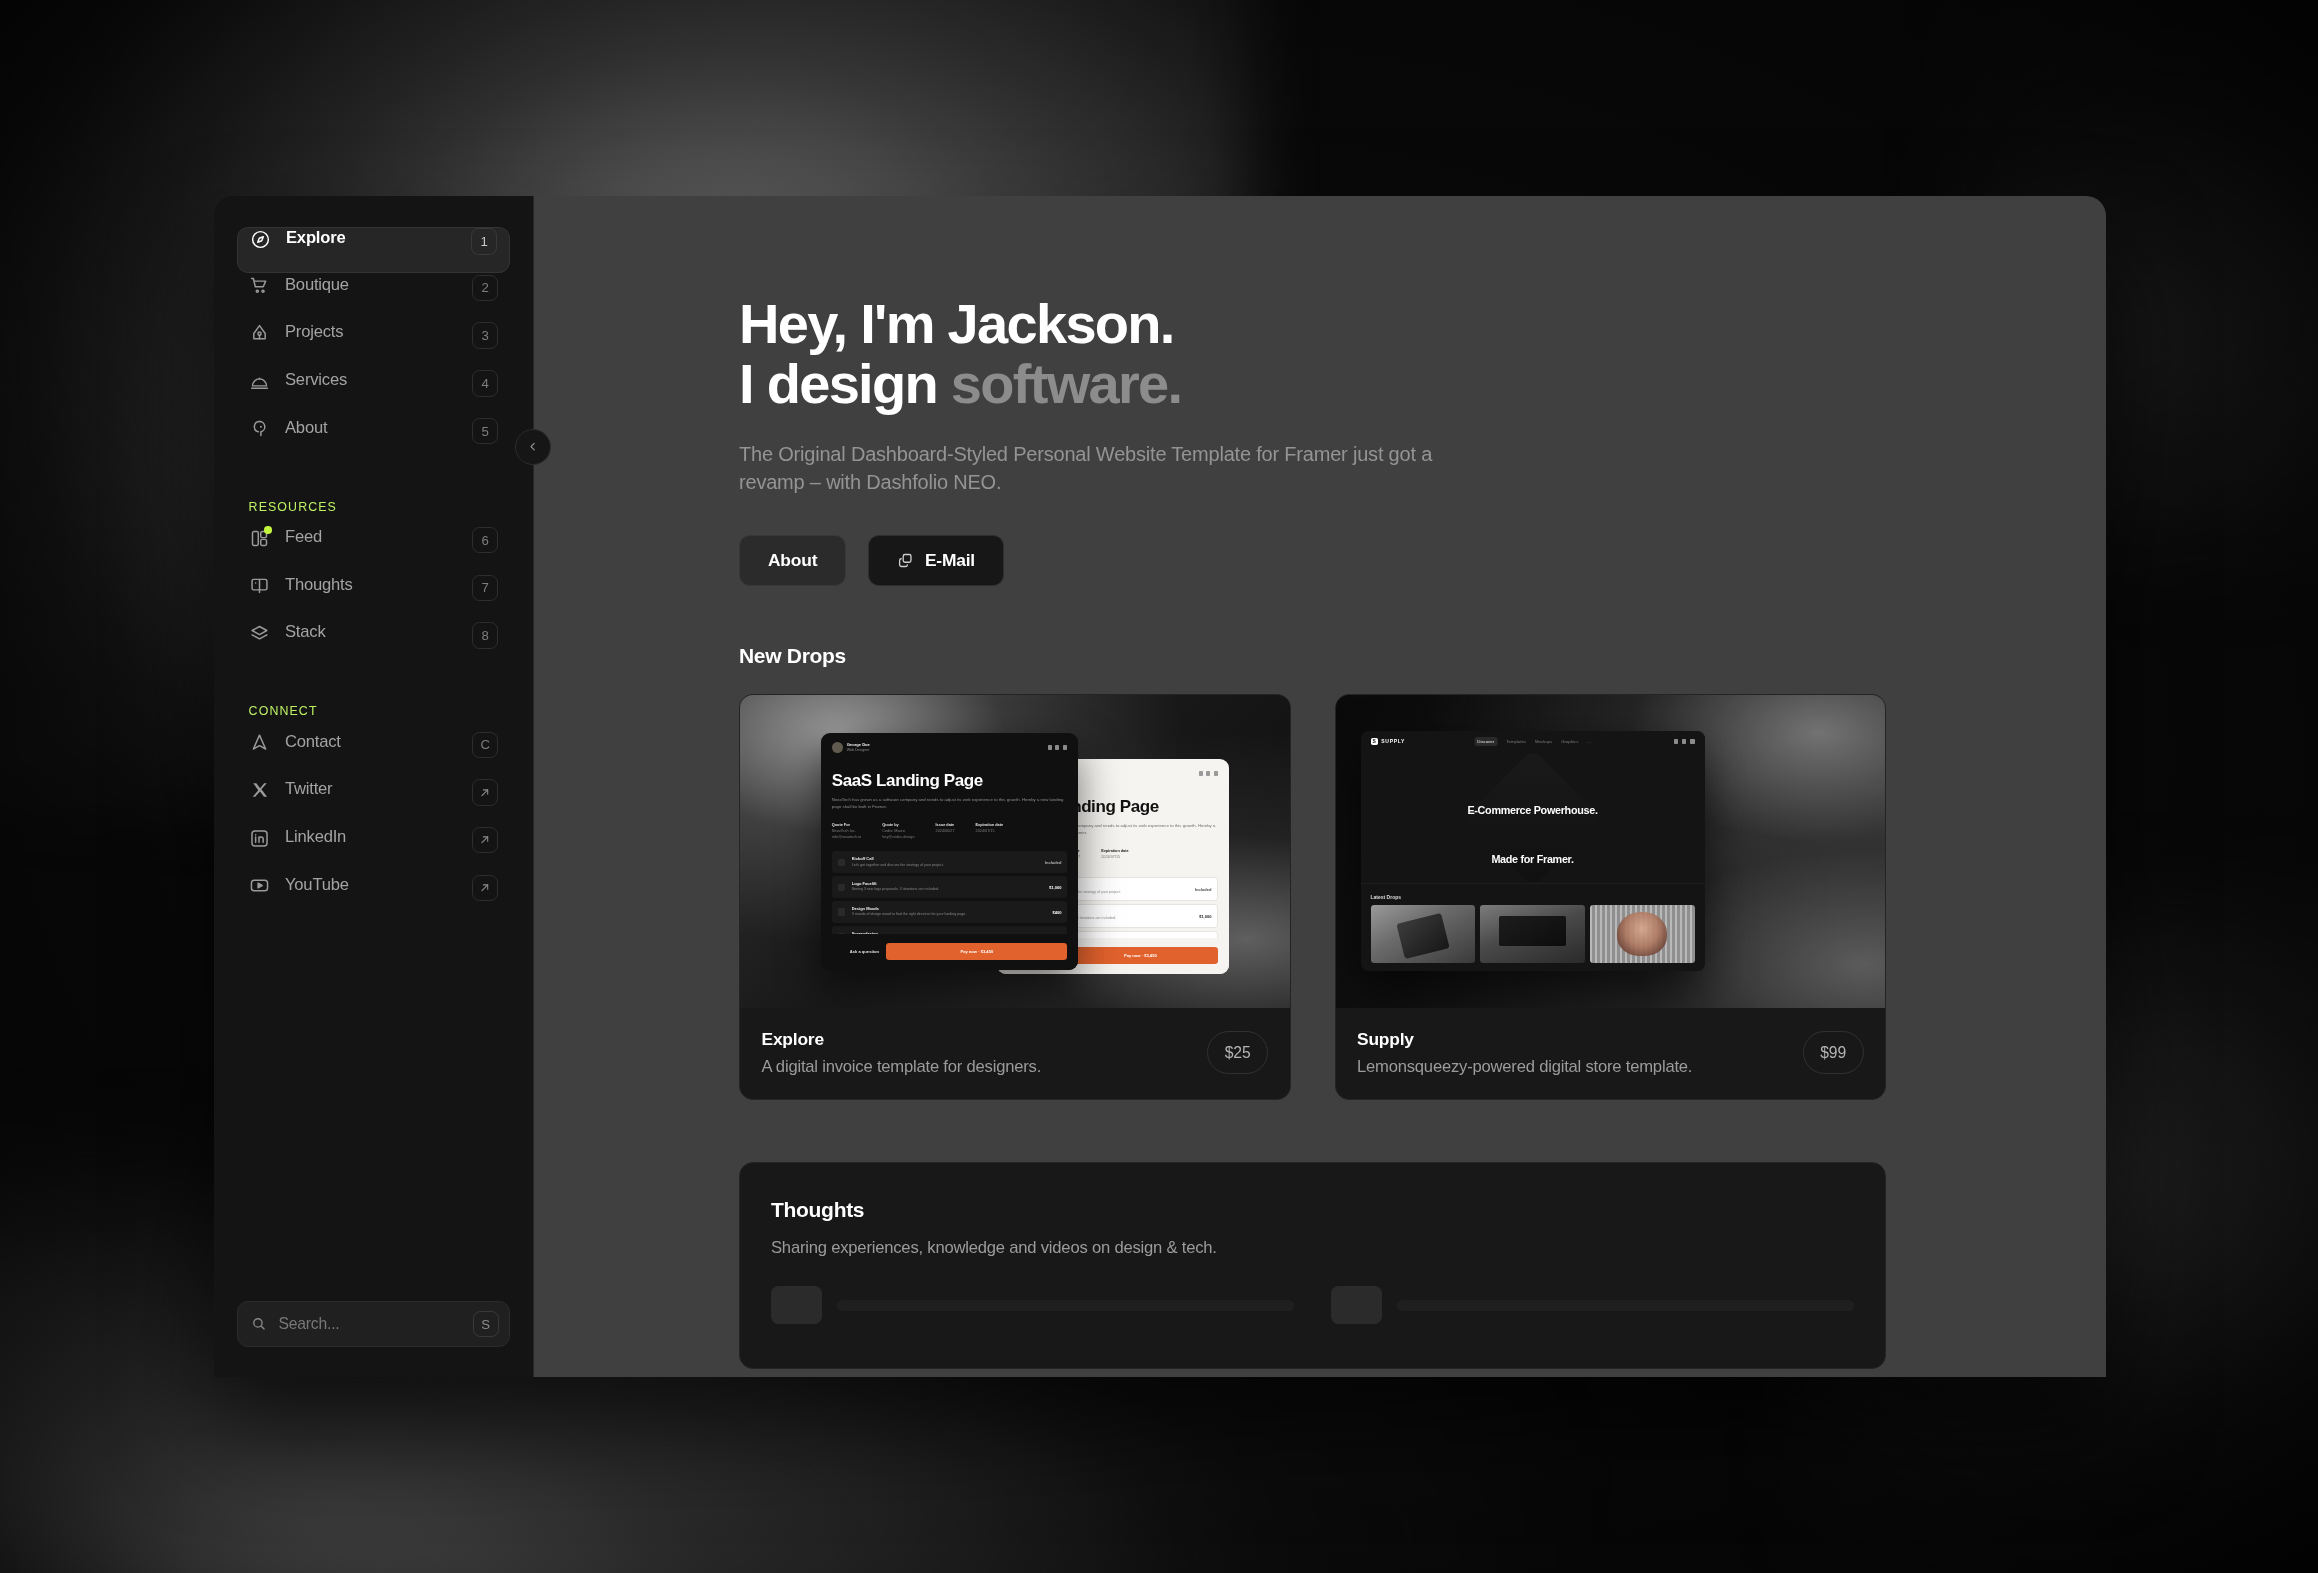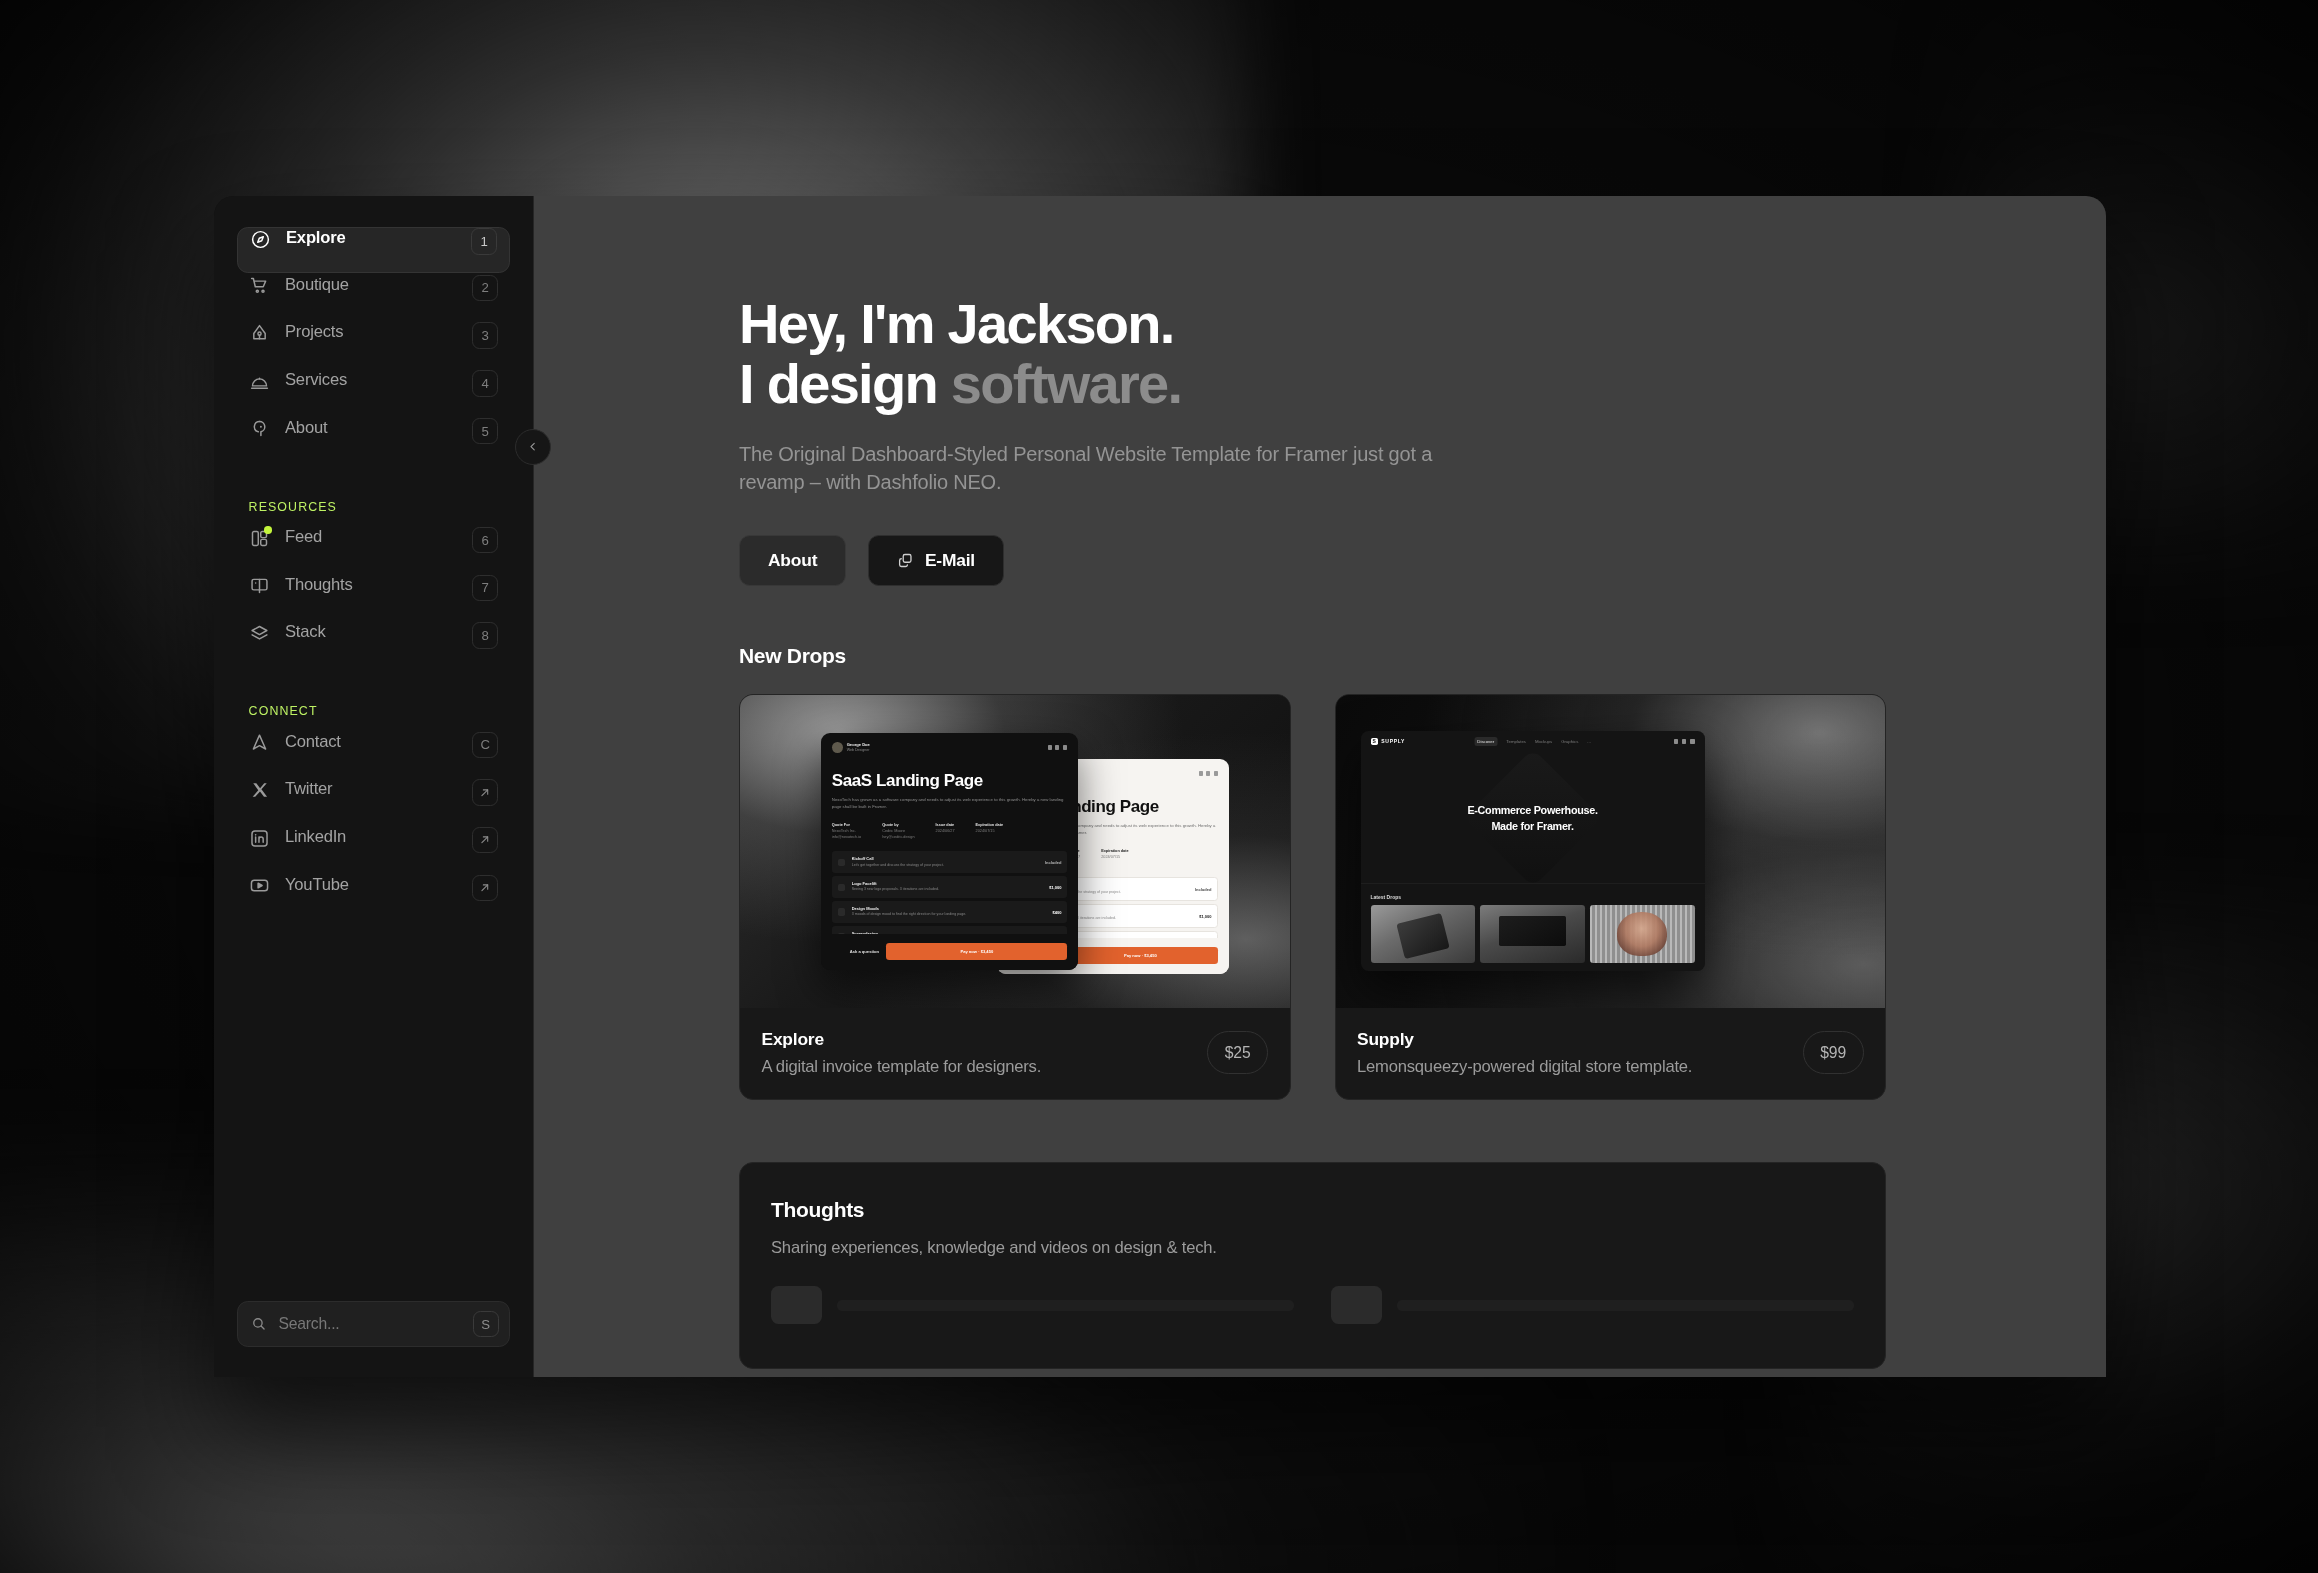--- a/index.html
+++ b/index.html
@@ -200,21 +200,21 @@
               display:flex; align-items:center; gap:9px; }
   .sp-link { font-size:4.3px; color:#7b7b7b; }
   .sp-link.on { color:#e9e9e9; background:#2a2a2a; border-radius:2.5px; padding:1.7px 3.3px; }
   .sp-socs { margin-left:auto; display:flex; gap:4.1px; }
   .sp-soc { width:4.1px; height:4.1px; border-radius:0.8px; background:#8c8c8c; }
   .sp-hero { height:132px; display:flex; flex-direction:column; align-items:center;
              justify-content:center; gap:4.1px; position:relative; border-bottom:0.8px solid #1e1e1e;}
   .sp-diamond { position:absolute; left:50%; top:50%; width:98px; height:98px;
                 transform:translate(-50%,-50%) rotate(45deg); border-radius:11.6px;
                 background:linear-gradient(135deg,#1a1a1a,#101010); }
-  .sp-h1 { font-size:10.8px; font-weight:700; color:#fff; letter-spacing:-0.3px; position:relative; }
+  .sp-h1 { font-size:10.8px; font-weight:700; color:#fff; letter-spacing:-0.3px; position:relative;margin-top:33px; }
   .sp-drops { font-size:5px; font-weight:700; color:#ddd; padding:10px 10px 5px 10px; }
   .sp-grid { display:flex; gap:5px; padding:0 10px; }
   .sp-tile { flex:1 1 0; height:58px; border-radius:3.3px; overflow:hidden; position:relative; }
   .tile-a { background:linear-gradient(150deg,#9a9a9a,#6b6b6b 40%,#3a3a3a 100%); }
   .tile-a:after { content:""; position:absolute; left:28%; top:22%; width:44%; height:62%;
                   background:linear-gradient(150deg,#3c3c3c,#171717); border-radius:3.3px;
                   transform:rotate(-14deg); }
   .tile-b { background:linear-gradient(160deg,#7c7c7c,#4a4a4a 45%,#2a2a2a 100%); }
   .tile-b:after { content:""; position:absolute; left:18%; top:18%; width:64%; height:52%;
                   background:linear-gradient(150deg,#1d1d1d,#0c0c0c); border-radius:1.7px; }

